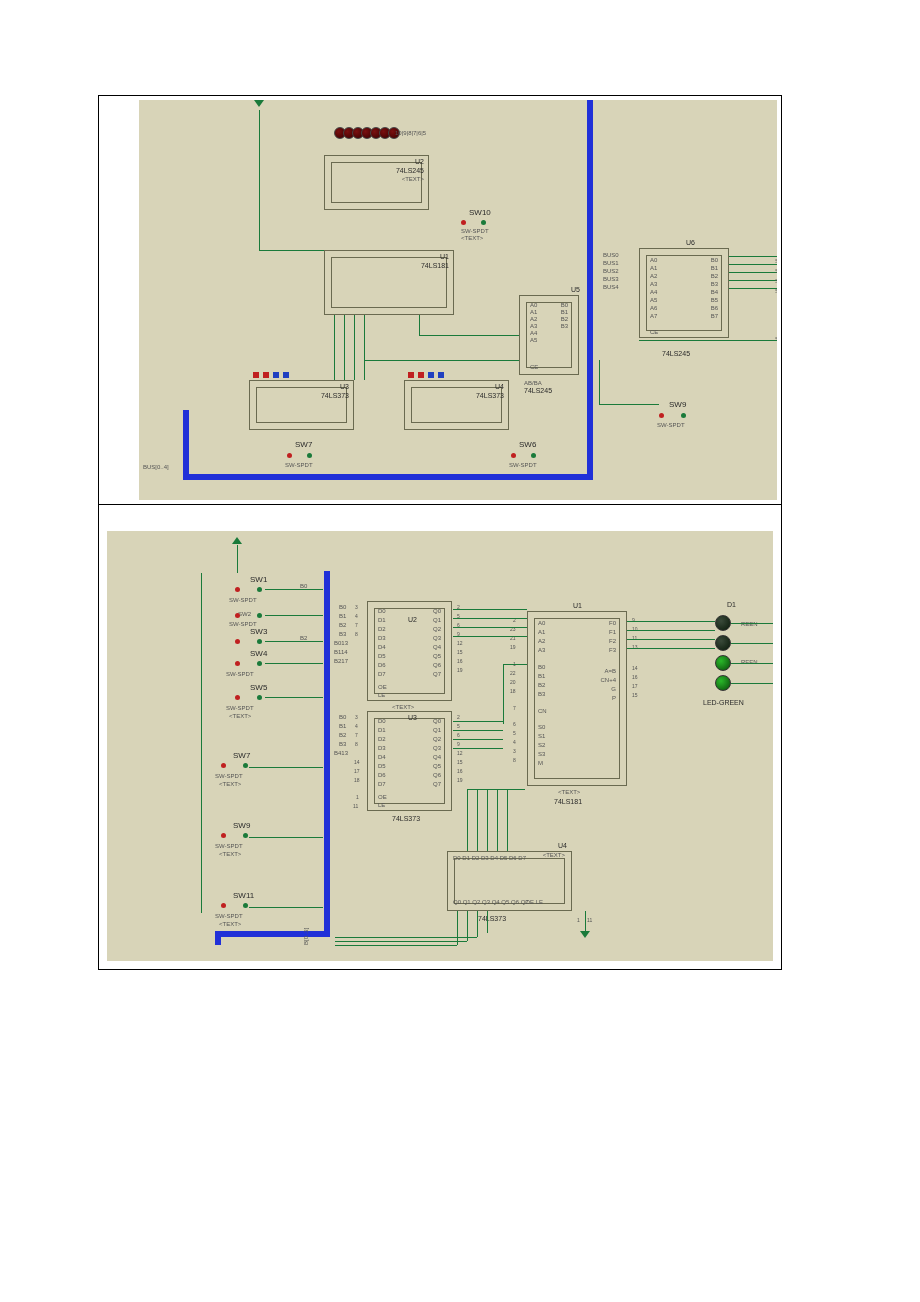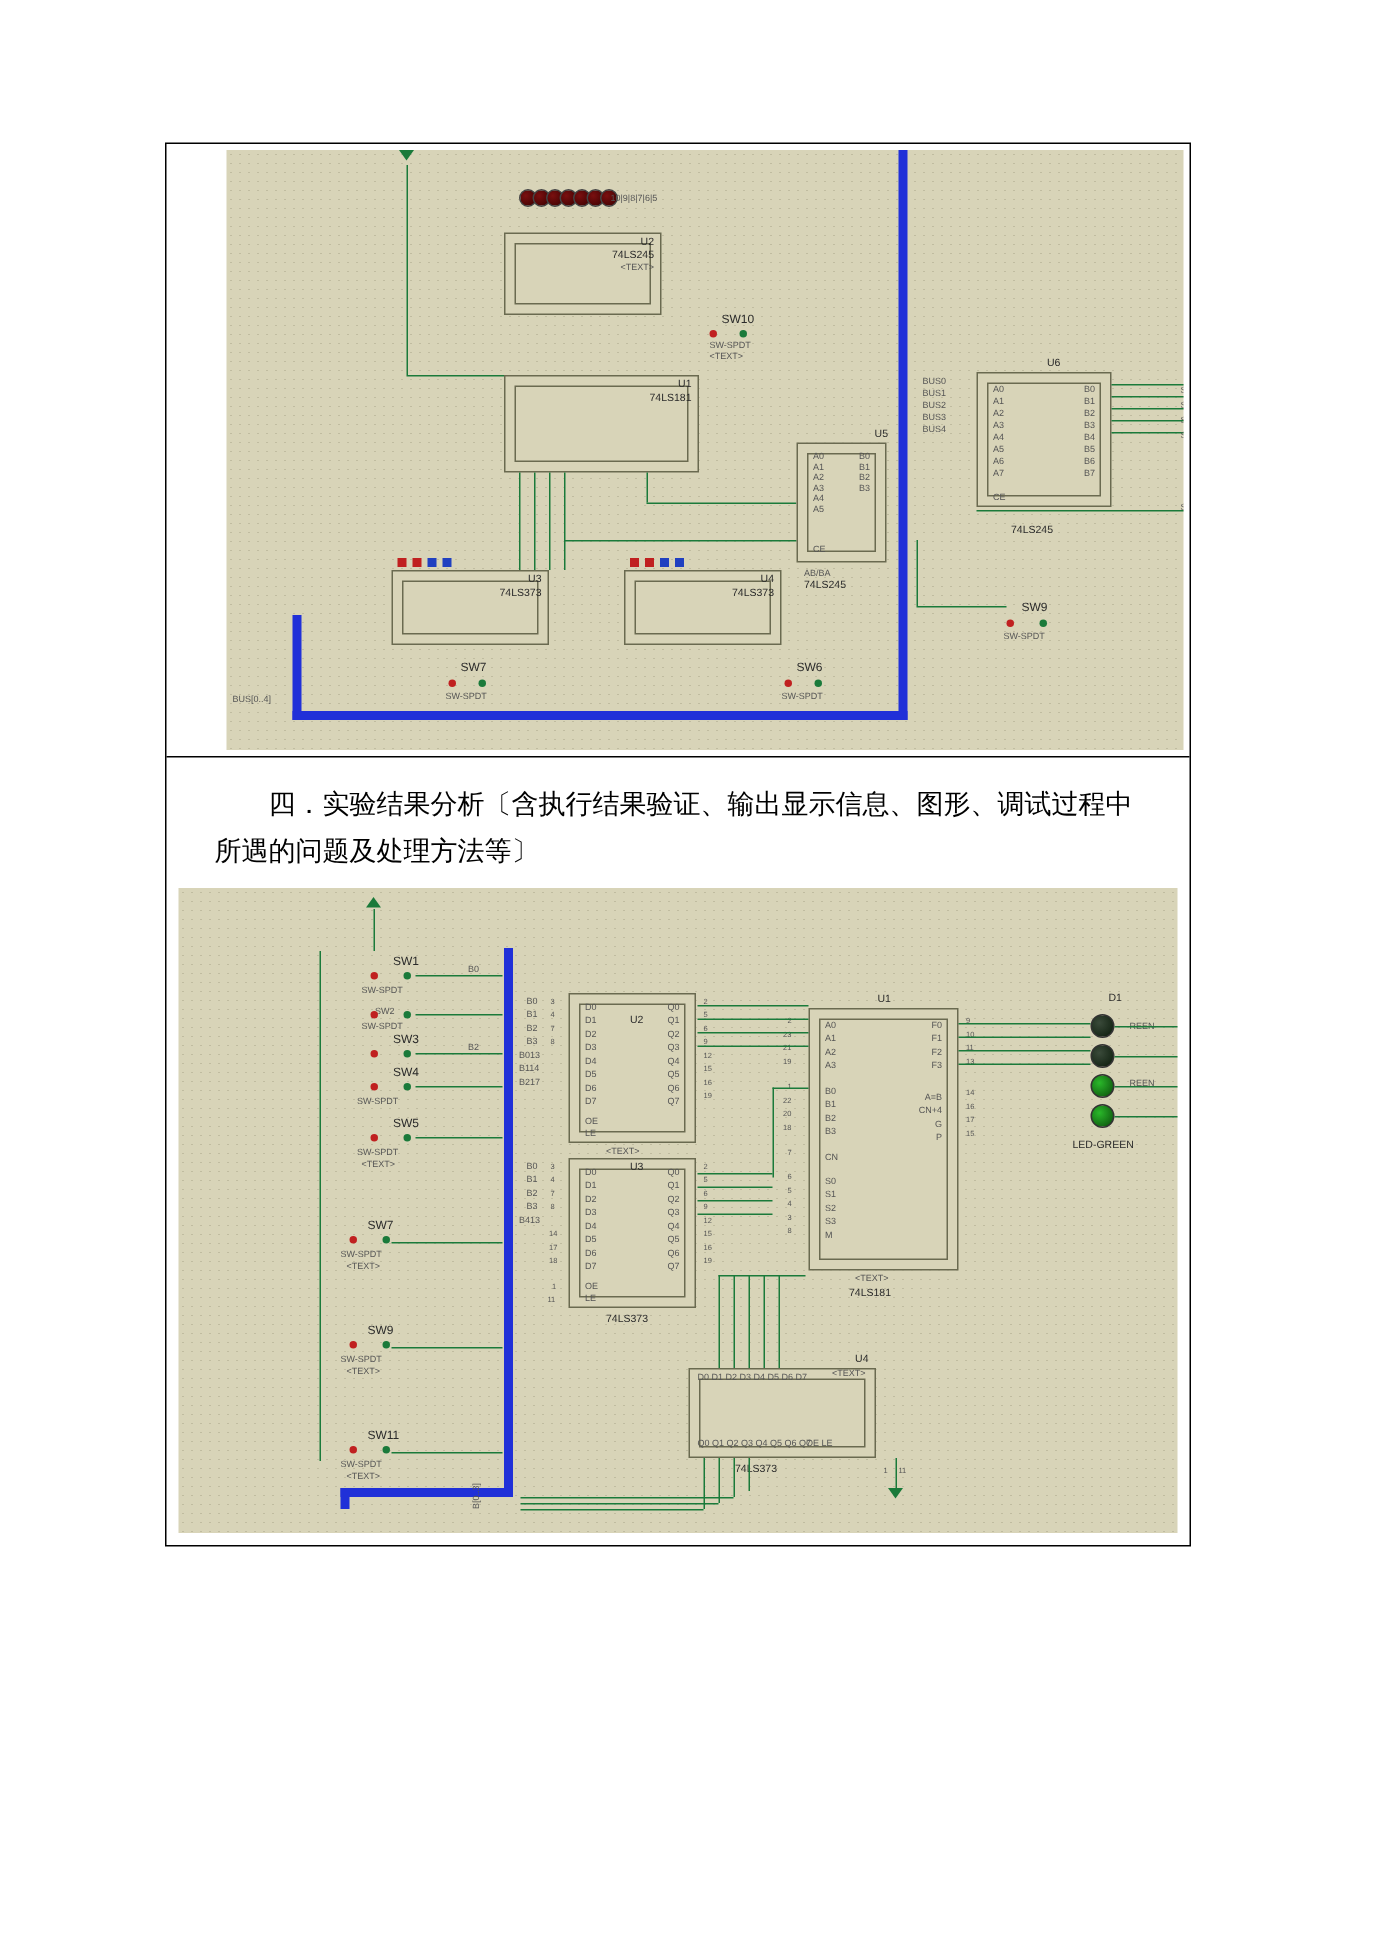--- a/index.html
+++ b/index.html
@@ -5,21 +5,21 @@
   * { box-sizing: border-box; margin: 0; padding: 0; }
   body {
     width: 920px;
     height: 1302px;
     background: #ffffff;
     font-family: "SimSun", "宋体", serif;
     position: relative;
   }
   .page-frame {
     position: absolute;
-    left: 110px;
+    left: 98px;
     top: 95px;
     width: 684px;
     border: 1px solid #000;
   }
   .fig-cell {
     border-bottom: 1px solid #000;
     padding: 4px;
   }
   .fig-cell:last-child { border-bottom: none; }
   .schematic {
@@ -277,21 +277,20 @@
 
       <div class="wire wire-v" style="left:120px; top:10px; height:140px;"></div>
       <div class="wire wire-h" style="left:120px; top:150px; width:65px;"></div>
       <div class="gnd-tri" style="left:115px; top:0;"></div>
     </div>
   </div>
 
   <div class="fig-cell" style="position:relative;">
     <div class="watermark" style="left:168px; top:118px;">www.bdocx.com</div>
     <div class="text-block fg">
-      <p class="indent">四．实验结果分析〔含执行结果验证、输出显示信息、图形、调试过程中所遇的问题及处理方法等〕</p>
     </div>
 
     <div class="schematic schematic-2" style="margin:0 4px 4px 4px;">
       <div class="grid"></div>
 
       <div class="bus-v" style="left:217px; top:40px; height:360px;"></div>
       <div class="bus-h" style="left:108px; top:400px; width:115px;"></div>
       <div class="bus-v" style="left:108px; top:400px; height:14px;"></div>
 
       <div class="wire wire-v" style="left:130px; top:14px; height:28px;"></div>

